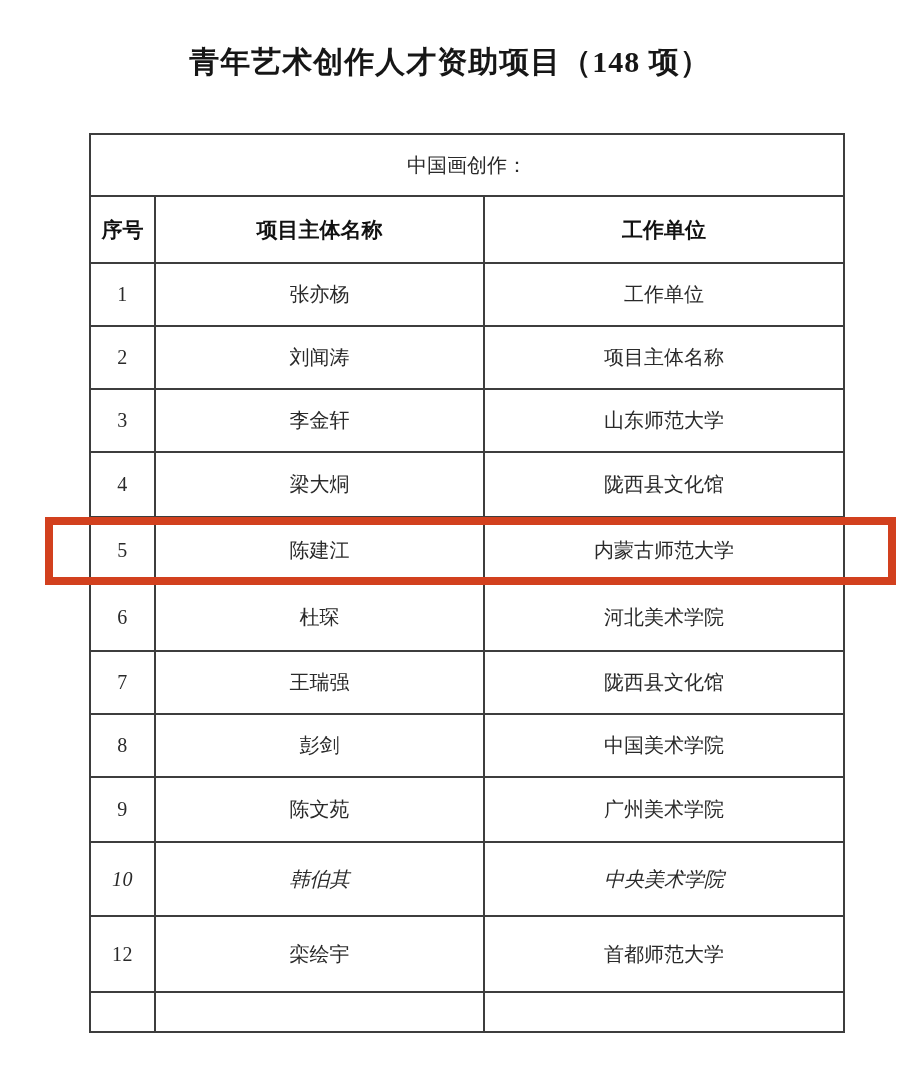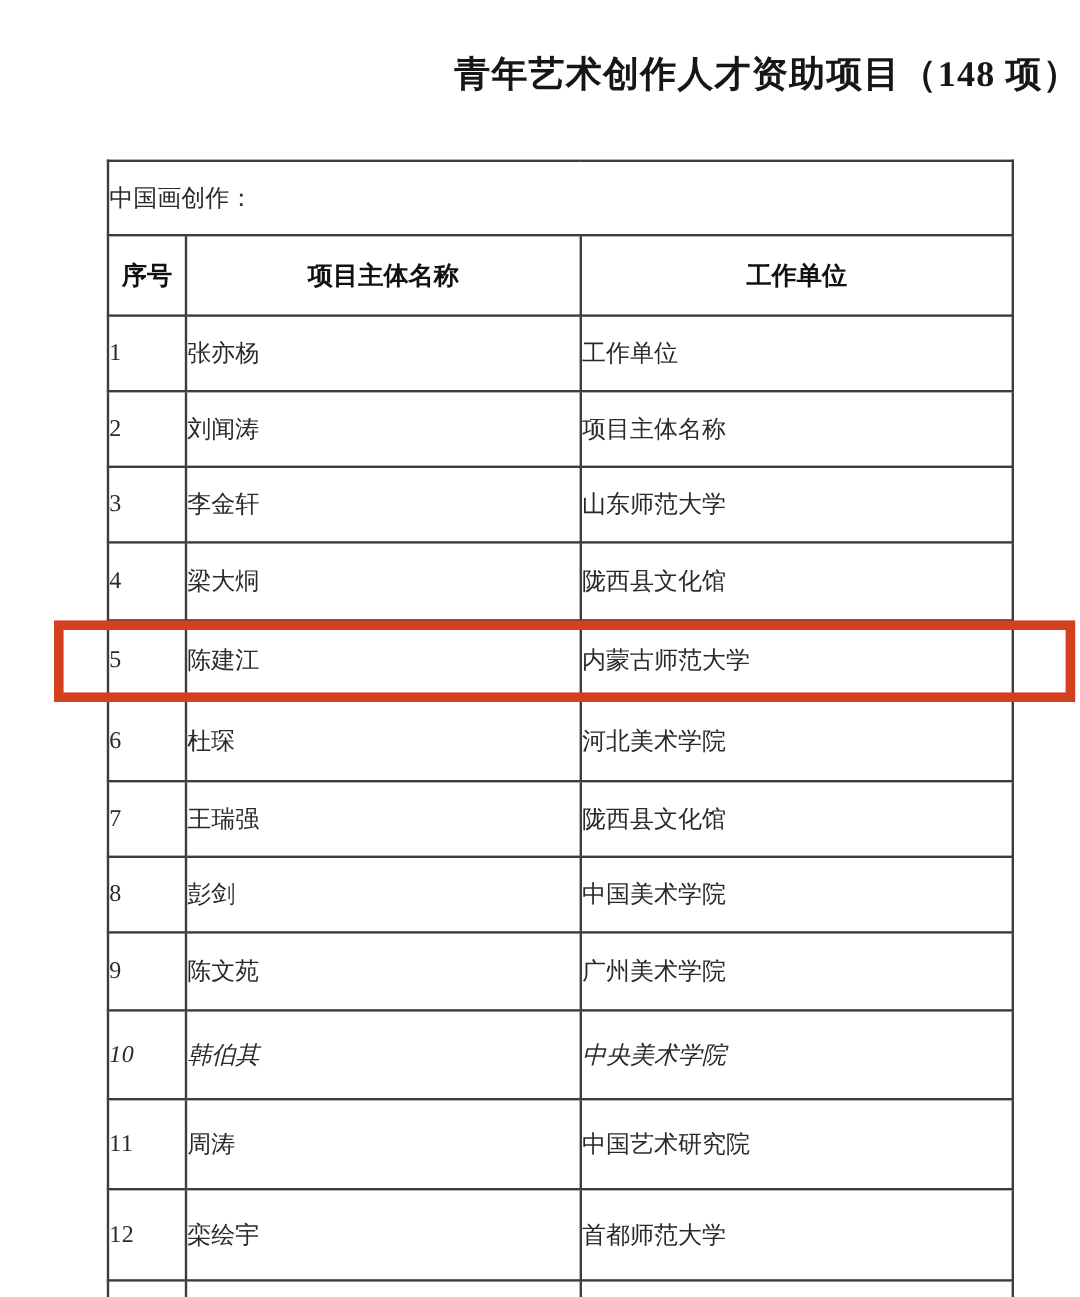--- a/index.html
+++ b/index.html
@@ -13,37 +13,38 @@
     position: relative;
     overflow: hidden;
     font-family: "Liberation Serif", "DejaVu Serif", serif;
     color: #1f1f1f;
   }
   .doc-title {
     position: absolute;
     top: 42px;
     left: 0;
     width: 900px;
-    text-align: right;
+    text-align: center;
     font-size: 30px;
     font-weight: bold;
     letter-spacing: 1px;
     color: #161616;
   }
   table.roster {
     position: absolute;
     left: 89px;
     top: 133px;
     width: 754px;
     border-collapse: collapse;
     table-layout: fixed;
   }
   table.roster td, table.roster th {
     border: 2px solid #3d3d3d;
     padding: 0;
+    text-align: center;
     vertical-align: middle;
     font-weight: normal;
     font-size: 20px;
     color: #2a2a2a;
     overflow: hidden;
   }
   td.section-cell {
     text-align: left;
     font-weight: bold;
     font-size: 22px;
@@ -136,25 +137,20 @@
       <tr style="height: 65px;">
         <td class="num-cell">9</td>
         <td>陈文苑</td>
         <td>广州美术学院</td>
       </tr>
       <tr style="height: 74px; font-style: italic;">
         <td class="num-cell">10</td>
         <td>韩伯其</td>
         <td>中央美术学院</td>
       </tr>
-      <tr style="height: 75px;">
-        <td class="num-cell">11</td>
-        <td>周涛</td>
-        <td>中国艺术研究院</td>
-      </tr>
       <tr style="height: 76px;">
         <td class="num-cell">12</td>
         <td>栾绘宇</td>
         <td>首都师范大学</td>
       </tr>
       <tr style="height: 40px;">
         <td></td>
         <td></td>
         <td></td>
       </tr>

